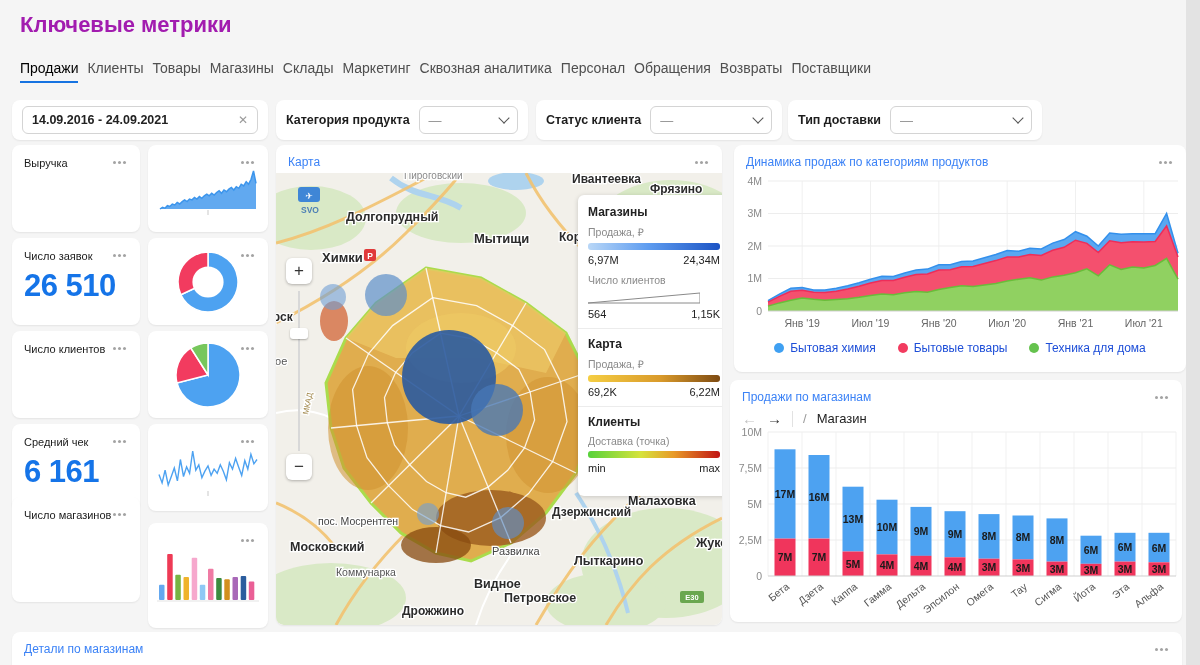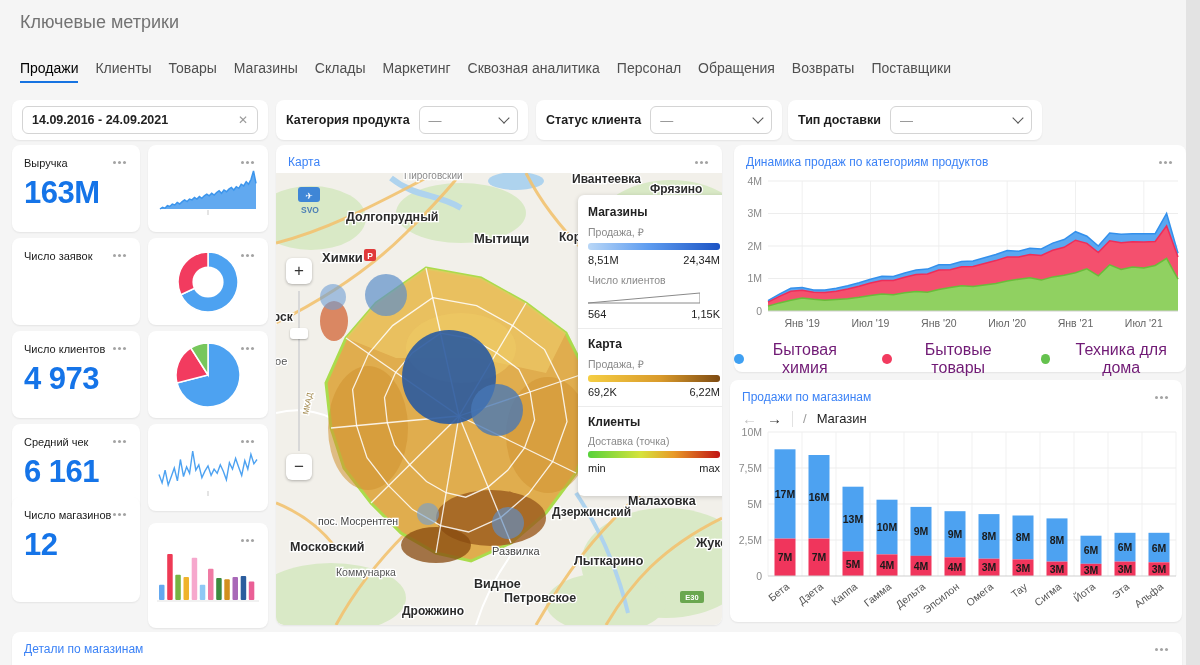--- a/index.html
+++ b/index.html
@@ -1,21 +1,21 @@
 <!DOCTYPE html>
 <html><head>
 <meta charset="utf-8">
 <style>
   html,body{margin:0;padding:0;}
   body{width:1200px;height:665px;background:#f5f5f5;font-family:"Liberation Sans",sans-serif;position:relative;overflow:hidden;color:#1d1d1d;}
   .panel{position:absolute;background:#fff;border-radius:8px;box-shadow:0 1px 2px rgba(0,0,0,.07);}
   .ptitle{font-size:12px;color:#3b82f6;padding:10px 12px 6px;}
   .dots{position:absolute;top:16px;right:24px;width:3px;height:3px;border-radius:50%;background:#a3a3a3;box-shadow:5px 0 0 #a3a3a3,10px 0 0 #a3a3a3;cursor:pointer;}
-  #page-title{position:absolute;left:20px;top:12px;font-size:18px;font-weight:normal;color:#737373;}
-  #tabs{position:absolute;left:20px;top:60px;display:flex;gap:17px;}
+  #page-title{position:absolute;left:20px;top:12px;font-size:22px;font-weight:bold;color:#a21caf;}
+  #tabs{position:absolute;left:20px;top:60px;display:flex;gap:9px;}
   .tab{font-size:14px;color:#4f4f4f;padding-bottom:5px;cursor:pointer;white-space:nowrap;}
   .tab.active{color:#000;border-bottom:2px solid #1673e1;}
   .fcard{position:absolute;top:100px;height:40px;background:#fff;border-radius:8px;box-shadow:0 1px 2px rgba(0,0,0,.07);display:flex;align-items:center;padding:0 10px;box-sizing:border-box;}
   .dateinput{border:1px solid #d4d4d4;border-radius:6px;height:26px;flex:1;display:flex;align-items:center;justify-content:space-between;padding:0 9px;font-size:12.5px;font-weight:bold;color:#222;background:#fff;cursor:text;}
   .clear{color:#9a9a9a;font-size:12px;font-weight:normal;cursor:pointer;}
   .flabel{font-size:12.5px;font-weight:bold;margin-right:9px;white-space:nowrap;}
   .fselect{border:1px solid #d4d4d4;border-radius:6px;height:26px;flex:1;display:flex;align-items:center;justify-content:space-between;padding:0 9px;font-size:13px;color:#8d8d8d;cursor:pointer;background:#fff;}
   .chev{width:7px;height:7px;border-right:1.6px solid #555;border-bottom:1.6px solid #555;transform:rotate(45deg);margin-top:-4px;}
   .kcard{position:absolute;left:12px;width:128px;background:#fff;border-radius:8px;box-shadow:0 1px 2px rgba(0,0,0,.07);box-sizing:border-box;padding:12px;}
   .ccard{position:absolute;left:148px;width:120px;background:#fff;border-radius:8px;box-shadow:0 1px 2px rgba(0,0,0,.07);box-sizing:border-box;display:flex;align-items:center;justify-content:center;}
@@ -28,21 +28,21 @@
   #zoom-slider-handle{position:absolute;left:14px;top:155px;width:18px;height:11px;background:#fff;border-radius:3px;box-shadow:0 1px 2px rgba(0,0,0,.3);z-index:5;cursor:grab;}
   #map-legend{position:absolute;left:302px;top:22px;width:132px;background:#fff;border-radius:6px;box-shadow:0 1px 5px rgba(0,0,0,.18);padding:10px;z-index:6;box-sizing:content-box;}
   .lg-title{font-size:12px;font-weight:bold;color:#222;margin-bottom:6px;}
   .lg-metric{font-size:10.5px;color:#8a8a8a;margin-bottom:4px;}
   .lg-grad{height:7px;border-radius:3px;margin-bottom:4px;}
   .lg-row{display:flex;justify-content:space-between;font-size:11px;color:#222;margin-bottom:8px;}
   .lg-div{height:1px;background:#ececec;margin:8px -10px 8px;}
   .g-stores{background:linear-gradient(90deg,#b9d7f7,#5f9df0 45%,#1b53c4);}
   .g-districts{background:linear-gradient(90deg,#f5ce43,#d99a2b 55%,#7d4a12);}
   .g-clients{background:linear-gradient(90deg,#57d23b,#d6e33c 40%,#e89a28 65%,#c01414);}
-  #area-legend{position:absolute;left:0;right:0;top:196px;display:flex;justify-content:center;gap:22px;font-size:16px;color:#701a75;text-align:center;}
+  #area-legend{position:absolute;left:0;right:0;top:196px;display:flex;justify-content:center;gap:22px;font-size:12px;color:#1d4ed8;text-align:center;}
   .aleg{display:flex;align-items:center;gap:6px;}
   .aleg i{width:10px;height:10px;border-radius:50%;display:inline-block;}
   #crumbs{position:absolute;top:30px;left:12px;display:flex;align-items:center;gap:10px;font-size:13px;}
   .arrL{color:#c2c2c2;font-size:15px;cursor:pointer;}
   .arrR{color:#333;font-size:15px;cursor:pointer;}
   .vline{width:1px;height:16px;background:#e2e2e2;}
   .slash{color:#9a9a9a;}
   #side-gutter{position:absolute;left:1186px;top:0;width:14px;height:665px;background:#e3e3e3;}
 </style>
 </head>
@@ -89,46 +89,45 @@
   <div class="fselect">
     <span>—</span>
     <span class="chev"></span>
   </div>
 </div>
 
 <div id="kpi-grid">
     <div class="kcard" style="top: 145px; height: 87px;">
       <span class="dots"></span>
       <div class="klabel">Выручка</div>
-      <div class="kvalue">163М</div>
     </div>
     <div class="ccard" style="top: 145px; height: 87px;">
       <span class="dots"></span>
       <svg width="100" height="56">
         <path d="M2,48 L2.0,48.0 L4.5,46.3 L6.9,47.2 L9.4,44.7 L11.8,45.5 L14.3,43.0 L16.8,43.9 L19.2,41.4 L21.7,43.0 L24.2,40.6 L26.6,38.9 L29.1,40.6 L31.5,38.1 L34.0,38.9 L36.5,36.4 L38.9,38.1 L41.4,35.6 L43.8,37.3 L46.3,34.8 L48.8,33.1 L51.2,34.8 L53.7,32.3 L56.2,34.0 L58.6,31.5 L61.1,29.8 L63.5,32.3 L66.0,29.0 L68.5,30.7 L70.9,28.2 L73.4,26.5 L75.8,29.0 L78.3,25.7 L80.8,27.3 L83.2,23.2 L85.7,24.9 L88.2,20.7 L90.6,23.2 L93.1,18.3 L95.5,10.0 L98.0,22.4 L98,48 Z" fill="#61a9f0"></path>
         <polyline points="2.0,48.0 4.5,46.3 6.9,47.2 9.4,44.7 11.8,45.5 14.3,43.0 16.8,43.9 19.2,41.4 21.7,43.0 24.2,40.6 26.6,38.9 29.1,40.6 31.5,38.1 34.0,38.9 36.5,36.4 38.9,38.1 41.4,35.6 43.8,37.3 46.3,34.8 48.8,33.1 51.2,34.8 53.7,32.3 56.2,34.0 58.6,31.5 61.1,29.8 63.5,32.3 66.0,29.0 68.5,30.7 70.9,28.2 73.4,26.5 75.8,29.0 78.3,25.7 80.8,27.3 83.2,23.2 85.7,24.9 88.2,20.7 90.6,23.2 93.1,18.3 95.5,10.0 98.0,22.4 " fill="none" stroke="#3c95ec" stroke-width="1.5"></polyline>
         <line x1="50" y1="49" x2="50" y2="54" stroke="#c9c9c9" stroke-width="1"></line>
       </svg>
     </div>
     <div class="kcard" style="top: 238px; height: 87px;">
       <span class="dots"></span>
       <div class="klabel">Число заявок</div>
+      <div class="kvalue">26 510</div>
     </div>
     <div class="ccard" style="top: 238px; height: 87px;">
       <span class="dots"></span>
       <svg width="62" height="62">
         <path d="M31,31 L31.00,1.00 A30,30 0 1 1 3.86,43.77 Z" fill="#4da2f1" stroke="#fff" stroke-width="1.5"></path>
         <path d="M31,31 L3.86,43.77 A30,30 0 0 1 31.00,1.00 Z" fill="#f23b5f" stroke="#fff" stroke-width="1.5"></path>
         <circle cx="31" cy="31" r="15.600000000000001" fill="#fff"></circle>
       </svg>
     </div>
     <div class="kcard" style="top: 331px; height: 87px;">
       <span class="dots"></span>
       <div class="klabel">Число клиентов</div>
-      <div class="kvalue">4 973</div>
     </div>
     <div class="ccard" style="top: 331px; height: 87px;">
       <span class="dots"></span>
       <svg width="66" height="66">
         <path d="M33,33 L33.00,1.00 A32,32 0 1 1 2.01,40.96 Z" fill="#4da2f1" stroke="#fff" stroke-width="1.5"></path>
         <path d="M33,33 L2.01,40.96 A32,32 0 0 1 15.85,5.98 Z" fill="#f23b5f" stroke="#fff" stroke-width="1.5"></path>
         <path d="M33,33 L15.85,5.98 A32,32 0 0 1 33.00,1.00 Z" fill="#77c75c" stroke="#fff" stroke-width="1.5"></path>
       </svg>
     </div>
     <div class="kcard" style="top: 424px; height: 87px;">
@@ -139,21 +138,20 @@
     <div class="ccard" style="top: 424px; height: 87px;">
       <span class="dots"></span>
       <svg width="102" height="58">
         <polyline points="2.0,35.4 5.1,43.9 8.1,31.1 11.2,46.0 14.3,37.5 17.3,29.0 20.4,41.8 23.4,20.5 26.5,37.5 29.6,27.9 32.6,34.3 35.7,12.0 38.8,31.1 41.8,25.8 44.9,38.6 47.9,32.2 51.0,26.9 54.1,36.4 57.1,30.1 60.2,34.3 63.3,25.8 66.3,32.2 69.4,40.7 72.4,23.7 75.5,30.1 78.6,19.4 81.6,27.9 84.7,36.4 87.8,21.6 90.8,30.1 93.9,15.2 96.9,24.8 100.0,20.5 " fill="none" stroke="#4da2f1" stroke-width="1.4"></polyline>
         <line x1="51" y1="52" x2="51" y2="57" stroke="#c9c9c9" stroke-width="1"></line>
       </svg>
     </div>
     <div class="kcard" style="top: 497px; height: 105px;">
       <span class="dots"></span>
       <div class="klabel">Число магазинов</div>
-      <div class="kvalue">12</div>
     </div>
     <div class="ccard" style="top: 523px; height: 105px;">
       <span class="dots"></span>
       <svg width="106" height="58">
         <rect x="4.0" y="37.8" width="5.5" height="15.2" rx="1" fill="#64a8ef"></rect>
         <rect x="12.2" y="7.0" width="5.5" height="46.0" rx="1" fill="#ee3a55"></rect>
         <rect x="20.3" y="27.7" width="5.5" height="25.3" rx="1" fill="#77b443"></rect>
         <rect x="28.5" y="30.0" width="5.5" height="23.0" rx="1" fill="#f0b32c"></rect>
         <rect x="36.7" y="10.7" width="5.5" height="42.3" rx="1" fill="#f6a8cd"></rect>
         <rect x="44.8" y="37.8" width="5.5" height="15.2" rx="1" fill="#8ec8f5"></rect>
@@ -251,21 +249,21 @@
       </svg>
     <div class="mapbtn" style="left:10px;top:85px;">+</div>
     <div id="zoom-slider-line"></div>
     <div id="zoom-slider-handle"></div>
     <div class="mapbtn" style="left:10px;top:281px;">−</div>
     <div id="map-legend">
       <div class="lg-title">Магазины</div>
       <div class="lg-metric">Продажа, ₽</div>
       <div class="lg-grad g-stores"></div>
       <div class="lg-row">
-          <span>8,51M</span>
+          <span>6,97M</span>
           <span>24,34M</span>
         </div>
       <div class="lg-metric">Число клиентов</div>
       <svg width="112" height="12">
           <polygon points="0,11 112,1 112,11" fill="#ffffff" stroke="#8a8a8a" stroke-width="1"></polygon>
         </svg>
       <div class="lg-row">
           <span>564</span>
           <span>1,15K</span>
         </div>

